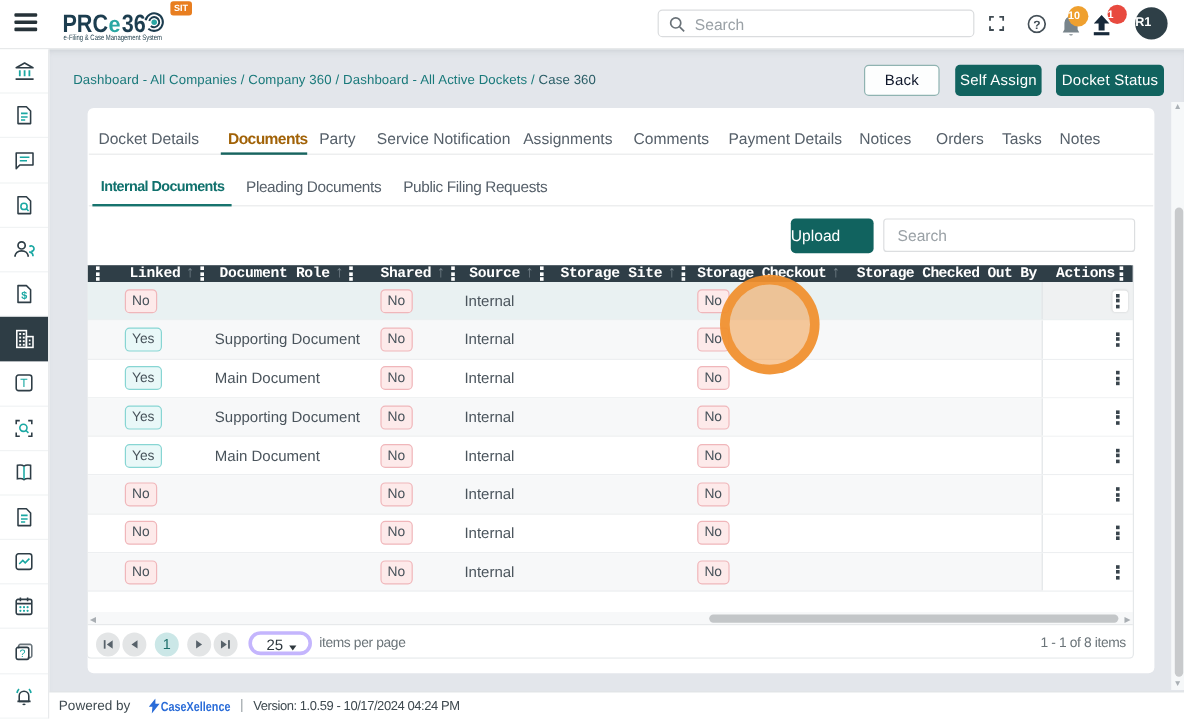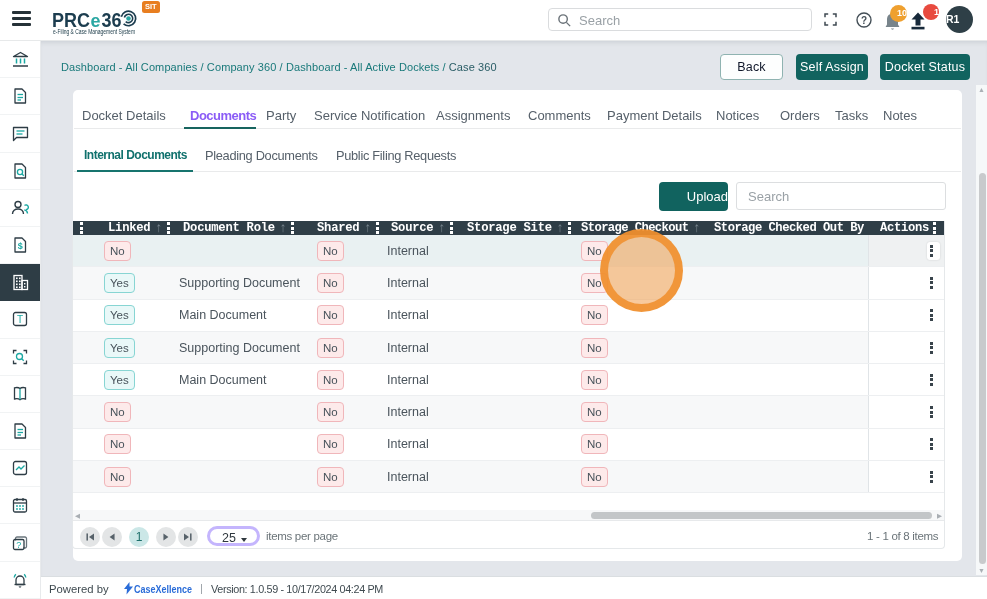--- a/index.html
+++ b/index.html
@@ -14,21 +14,21 @@
 #burger div { height:2.6px; background:#263238; border-radius:1px; margin-bottom:3.6px; }
 #sit { position:absolute; left:141.5px; top:0.5px; background:#e87e20; color:#fff; font-size:7.5px;
   font-weight:bold; padding:1.5px 3.5px; border-radius:2.5px; }
 #hsearch { position:absolute; left:548px; top:8px; width:264px; height:23px;
   border:1px solid #dadcde; border-radius:4px; background:#fff; }
 #hsearch .ph { position:absolute; left:30px; top:4px; font-size:13px; color:#9aa1a6; }
 #avatar { position:absolute; left:946px; top:6px; width:27px; height:27px; border-radius:50%;
   background:#2e3f47; color:#fff; font-size:10.5px; font-weight:bold; text-align:left;
   line-height:27px; }
 .badge { position:absolute; border-radius:50%; color:#fff; font-weight:bold;
-  text-align:right; }
+  text-align:left; }
 
 
 #sidebar { position:absolute; left:0; top:41px; width:41px; height:558px; background:#fff;
   border-right:1px solid #e8eaec; z-index:28; }
 .sicell { width:40px; height:37.2px; display:flex; align-items:center; justify-content:center;
   border-bottom:1px solid #f1f3f4; }
 .sicell.active { background:#2e3d45; border-bottom:1px solid #2e3d45; }
 
 
 #main { position:absolute; left:41px; top:41px; width:946px; height:535px; background:#e3e6eb;
@@ -39,30 +39,30 @@
   text-align:center; line-height:26px; letter-spacing:0.2px; }
 #btn-back { left:720px; width:63px; background:#fdfefe; border:1px solid #8fb3b1; color:#0f172a; line-height:24px; }
 #btn-self { left:796px; width:72px; background:#11635f; color:#fff; }
 #btn-dock { left:880px; width:90px; background:#11635f; color:#fff; }
 
 #card { position:absolute; left:73px; top:90px; width:889px; height:471px; background:#fff;
   border-radius:5px; }
 
 
 .tab1 { position:absolute; top:108px; font-size:13px; color:#56606a; }
-.tab1.on { color:#8b5cf6; font-weight:bold; letter-spacing:-0.5px; }
+.tab1.on { color:#a16207; font-weight:bold; letter-spacing:-0.5px; }
 #tabline1 { position:absolute; left:74px; top:128px; width:887px; height:1px; background:#e9eaeb; }
 #tabu1 { position:absolute; left:184px; top:127px; width:72px; height:2px; background:#17645f; }
 .tab2 { position:absolute; top:147.5px; font-size:12.8px; color:#56606a; letter-spacing:-0.3px; }
 .tab2.on { color:#10716d; font-weight:bold; font-size:12px; letter-spacing:-0.5px; }
 #tabline2 { position:absolute; left:74px; top:171px; width:887px; height:1px; background:#e9eaeb; }
 #tabu2 { position:absolute; left:77px; top:170px; width:116px; height:2px; background:#17746e; }
 
 #upload { position:absolute; left:659px; top:182px; width:69px; height:29px; background:#11635f;
-  color:#fff; font-size:13px; text-align:right; line-height:29px; border-radius:4px; }
+  color:#fff; font-size:13px; text-align:left; line-height:29px; border-radius:4px; }
 #gsearch { position:absolute; left:736px; top:182px; width:210px; height:28px;
   border:1px solid #dcdee0; border-radius:3px; background:#fff; }
 #gsearch .ph { position:absolute; left:11px; top:6px; font-size:13px; color:#9aa1a6; }
 
 
 #grid { position:absolute; left:73px; top:221px; width:871px; }
 .grow { display:grid; grid-template-columns:27px 76px 137px 71px 75px 118px 125px 166px 76px;
   align-items:center; }
 #ghead { height:14px; background:#2f3e47; color:#fff; font-weight:bold; font-size:12.2px; letter-spacing:-0.25px;font-family:Liberation Mono, monospace; }
 #ghead .hc { display:flex; align-items:center; white-space:nowrap; overflow:hidden; }

